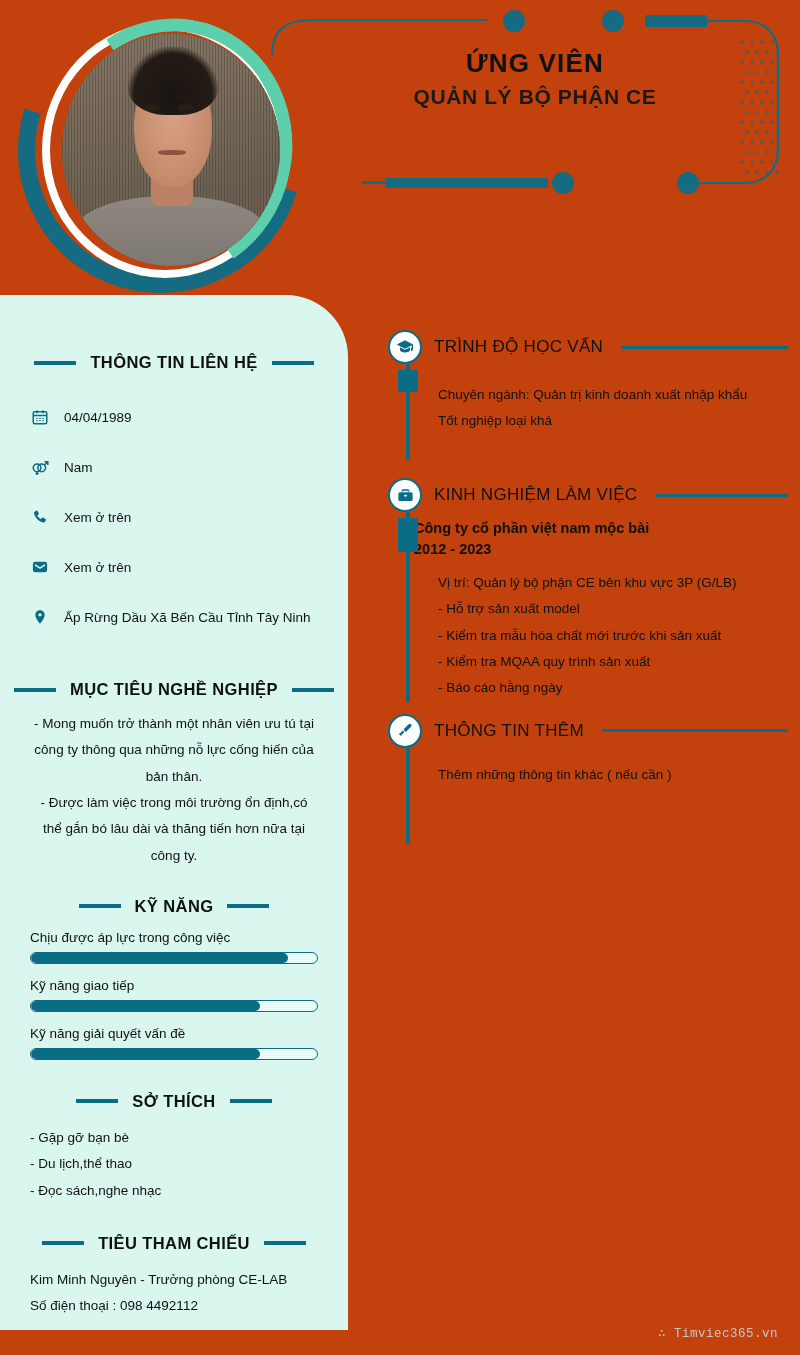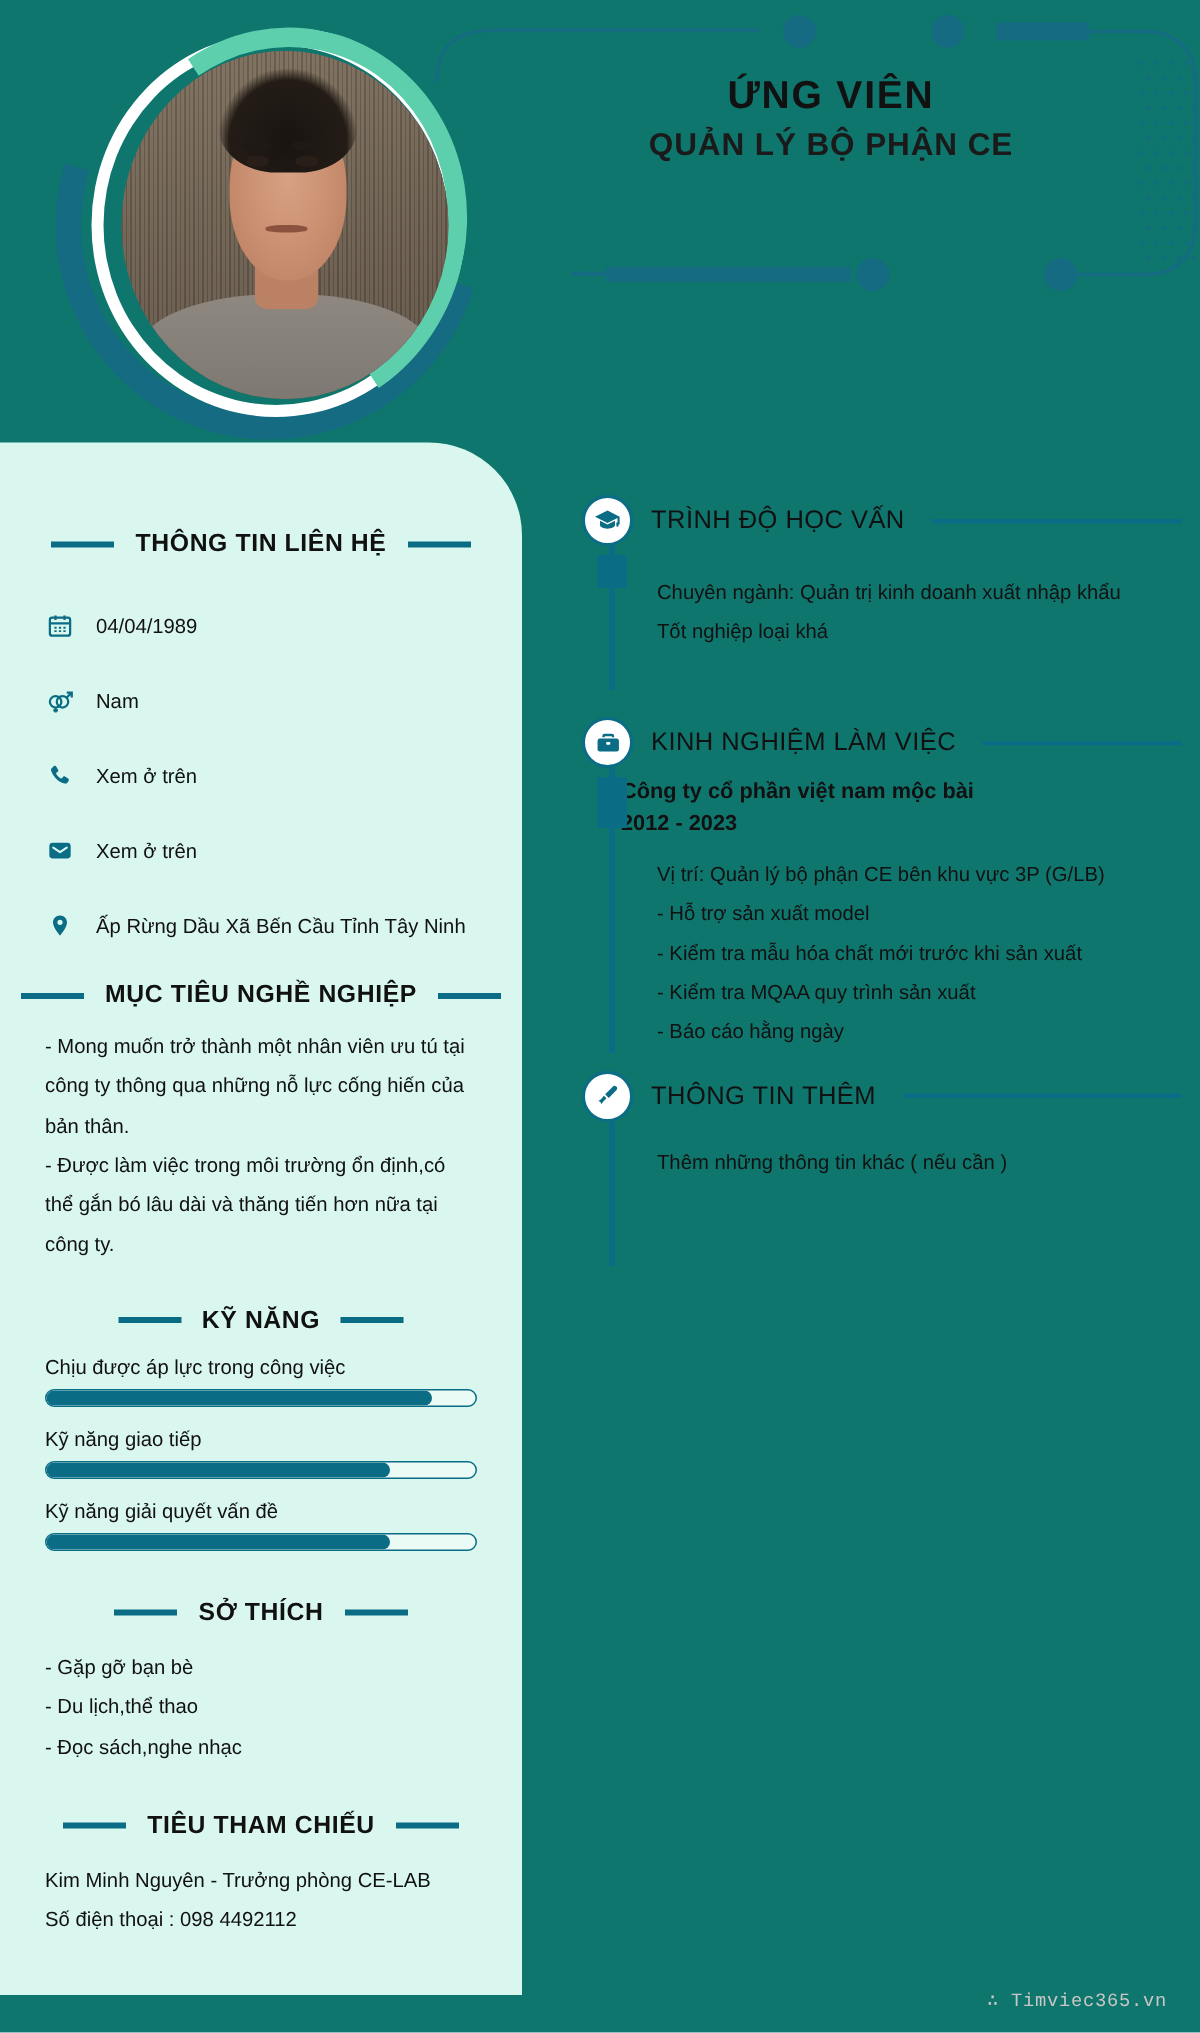--- a/index.html
+++ b/index.html
@@ -2,21 +2,21 @@
 <html><head>
 <meta charset="utf-8">
 <style>
   * { box-sizing: border-box; margin: 0; padding: 0; }
   html, body {
     width: 800px; height: 1355px;
     background: #ffffff;
     font-family: "Liberation Sans", sans-serif;
     overflow: hidden;
   }
-  .page { position: relative; width: 800px; height: 1355px; background:#0f766e;padding-left:19px; }
+  .page { position: relative; width: 800px; height: 1355px; background:#c2410c; }
 
   
   .header { position: relative; width: 800px; height: 295px; }
 
   .photo-wrap { position:absolute; left: 18px; top: 8px; width: 285px; height: 285px; }
   .ring-outer-dark {
     position:absolute; left:0; top:0; width:285px; height:285px; border-radius:50%;
     border: 17px solid #146b82; border-top-color: transparent; border-right-color: transparent;
     transform: rotate(-28deg);
   }
@@ -276,21 +276,21 @@
           <span class="ico">
             <svg width="16" height="20" viewBox="0 0 24 24" fill="#0a6c85">
               <path d="M12 2c-4 0-7 3-7 7 0 5.2 7 13 7 13s7-7.8 7-13c0-4-3-7-7-7zm0 9.4a2.6 2.6 0 1 1 0-5.2 2.6 2.6 0 0 1 0 5.2z"></path>
             </svg>
           </span>
           <span class="txt">Ấp Rừng Dầu Xã Bến Cầu Tỉnh Tây Ninh</span>
         </div>
       </div>
     </div>
 
-    <div style="margin-top:12px;">
+    <div style="margin-top:38px;text-align:center;">
       <div class="sec-head">
         <span class="ln"></span>
         <span class="tt">MỤC TIÊU NGHỀ NGHIỆP</span>
         <span class="ln"></span>
       </div>
       <div class="obj-body">
         <div>- Mong muốn trở thành một nhân viên ưu tú tại công ty thông qua những nỗ lực cống hiến của bản thân.</div>
         <div>- Được làm việc trong môi trường ổn định,có thể gắn bó lâu dài và thăng tiến hơn nữa tại công ty.</div>
       </div>
     </div>

